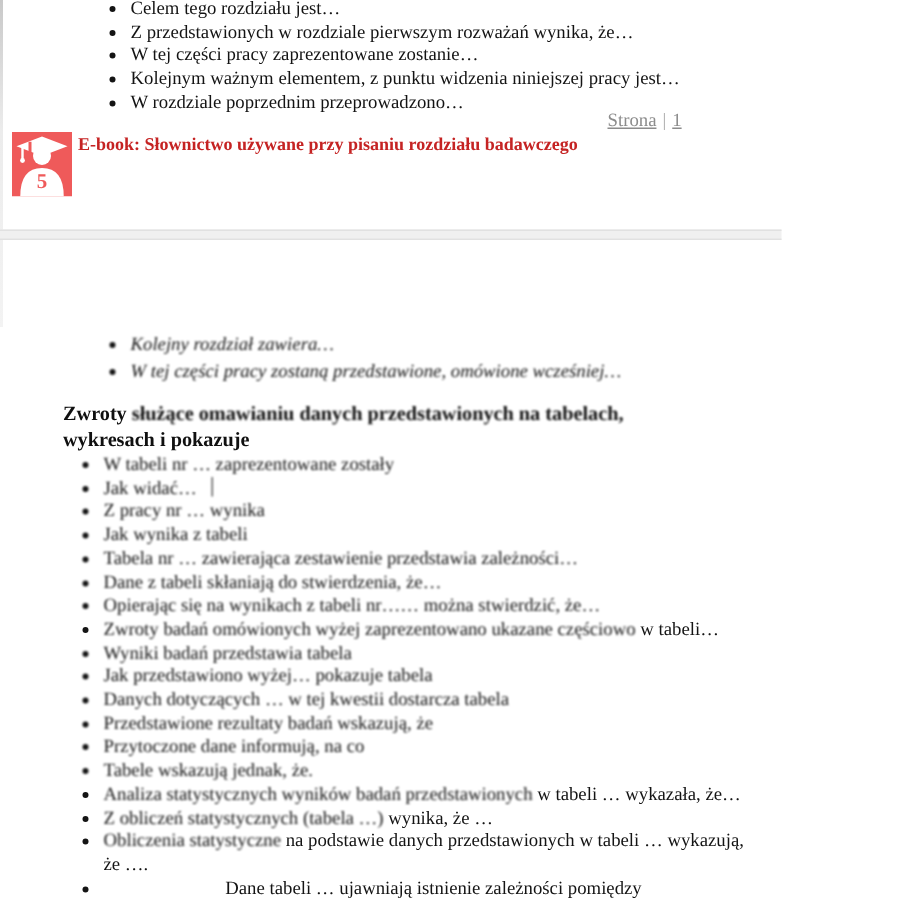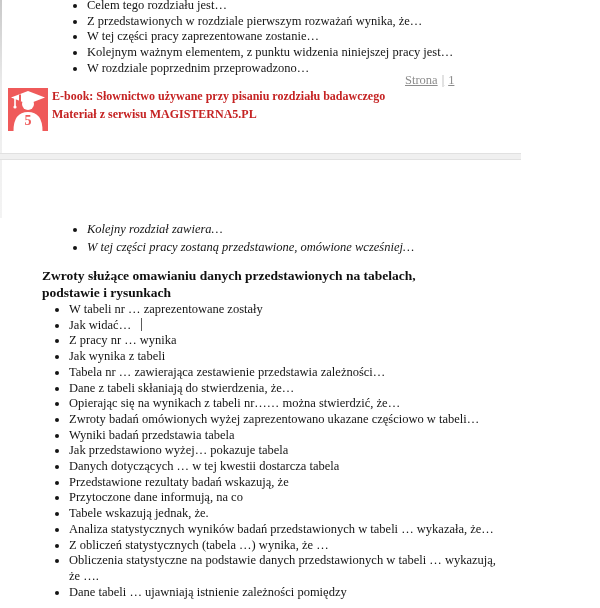--- a/index.html
+++ b/index.html
@@ -31,21 +31,21 @@
     box-sizing:border-box;
   }
   .intro-list { position:absolute; left:70px; top:221px; width:480px; }
   .intro-list li { line-height:17.5px;font-style:italic; }
   .section-heading {
     position:absolute; left:42px; top:268px; width:432px;
     font-size:13.5px; font-weight:bold; line-height:16.5px; color:#101010;
   }
   .main-list { position:absolute; left:52px; top:302px; width:440px; }
   .fuzzy { filter:blur(0.62px); }
-  .fuzzy-light { filter:blur(0.35px); }
+  .fuzzy-light { filter:blur(0.35px);text-align:center; }
   .u-orange {
     text-decoration-color:#e29c3a;
     text-decoration-thickness:2px; text-underline-offset:2px;
   }
   .u-blue {
     text-decoration-color:#8b7cf0;
     text-decoration-thickness:2px; text-underline-offset:2px;
   }
   .cursor-bar {
     display:inline-block; width:1px; height:13px; background:#5a5a5a;
@@ -75,31 +75,30 @@
     <polygon points="20,3 37,9.5 20,16 3,9.5" fill="#ffffff"></polygon>
     <rect x="6.2" y="10" width="1.6" height="8" fill="#ffffff"></rect>
     <circle cx="7" cy="19" r="1.6" fill="#ffffff"></circle>
     <rect x="11" y="6.5" width="2" height="7" fill="#ef5a5a"></rect>
   </g>
   <text x="20" y="37" text-anchor="middle" font-family="Liberation Serif, DejaVu Serif, serif" font-size="14" font-weight="bold" fill="#ef5a5a">5</text>
 </svg>
 
 <div class="banner-title">
   <div>E-book: Słownictwo używane przy pisaniu rozdziału badawczego</div>
-  <div>Materiał z serwisu MAGISTERNA5.PL</div>
 </div>
 
 <div class="separator-band"></div>
 
 <ul class="doc-list intro-list fuzzy">
   <li>Kolejny rozdział zawiera…</li>
   <li>W tej części pracy zostaną przedstawione, omówione wcześniej…</li>
 </ul>
 
-<div class="section-heading"><span>Zwroty </span><span class="fuzzy">służące omawianiu danych przedstawionych na tabelach,</span><span> podstawie i rysunkach</span></div>
+<div class="section-heading"><span>Zwroty </span><span class="fuzzy">służące omawianiu danych przedstawionych na tabelach,</span><span> wykresach i pokazuje</span></div>
 
 <ul class="doc-list main-list">
   <li class="fuzzy"><span>W tabeli nr …   zaprezentowane zostały</span></li>
   <li class="fuzzy"><span>Jak widać…</span><span class="cursor-bar"></span></li>
   <li class="fuzzy"><span>Z pracy nr … wynika</span></li>
   <li class="fuzzy"><span>Jak wynika z tabeli</span></li>
   <li class="fuzzy"><span>Tabela nr … zawierająca zestawienie przedstawia zależności…</span></li>
   <li class="fuzzy"><span>Dane z tabeli skłaniają do stwierdzenia, że…</span></li>
   <li class="fuzzy"><span class="u-orange">Opierając się na wynikach z tabeli nr……</span><span> można stwierdzić, że…</span></li>
   <li><span class="fuzzy">Zwroty badań </span><span class="fuzzy u-blue">omówionych</span><span class="fuzzy"> wyżej zaprezentowano ukazane częściowo</span><span class="fuzzy-light"> w tabeli…</span></li>

